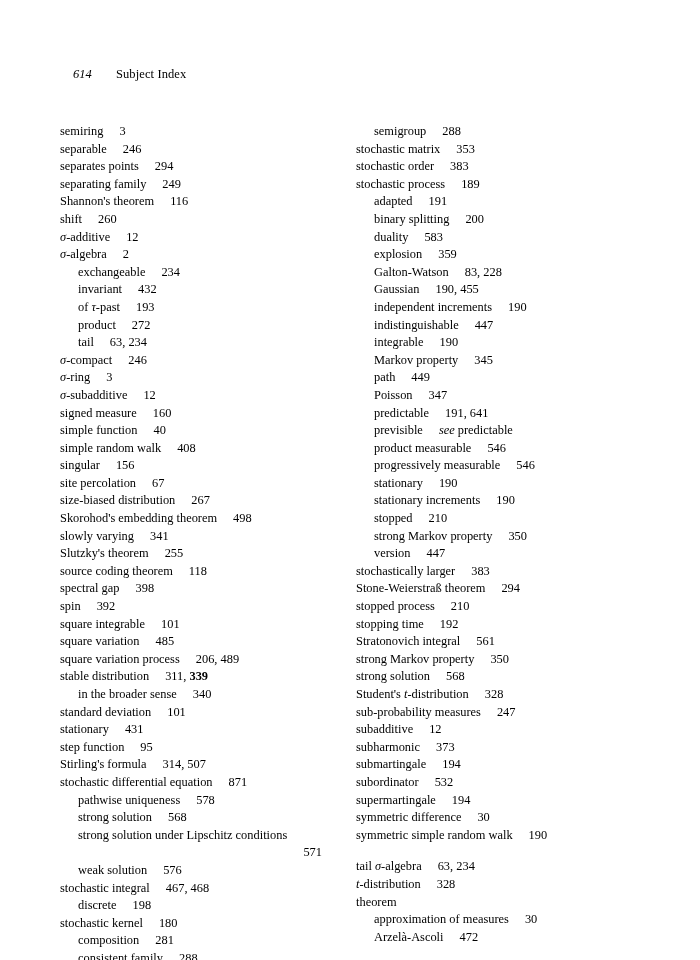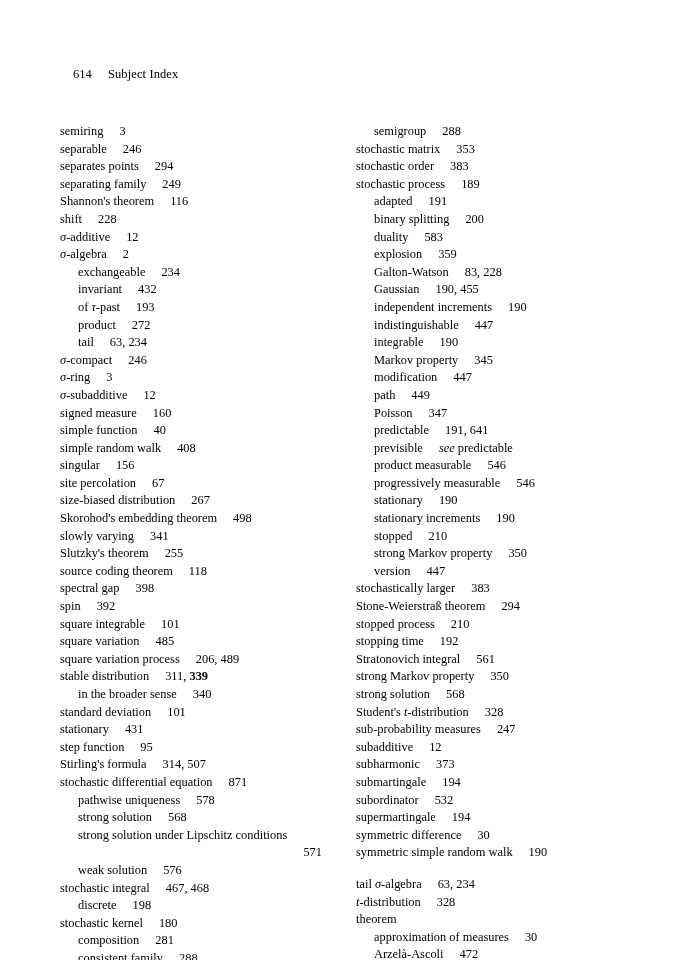--- a/index.html
+++ b/index.html
@@ -23,21 +23,22 @@
     box-sizing: border-box;
     padding: 52px 60px 40px 60px;
   }
   .page-header {
     font-size: 12.5px;
     margin-bottom: 26px;
     white-space: pre;
     letter-spacing: 0.1px;
   }
   .page-header .folio {
-    margin-right: 16px;
+    margin-right: 24px;
+    font-style: italic;
   }
   .columns {
     display: flex;
     flex-direction: row;
     gap: 34px;
   }
   .col {
     width: 262px;
     font-size: 12.4px;
     line-height: 17.6px;
@@ -65,21 +66,21 @@
     <span class="folio">614</span><span>Subject Index</span>
   </div>
 
   <div class="columns">
     <div class="col" id="col-left">
         <div class="entry lvl1">semiring<span class="sp-wide"></span><span class="num">3</span></div>
         <div class="entry lvl1">separable<span class="sp-wide"></span><span class="num">246</span></div>
         <div class="entry lvl1">separates points<span class="sp-wide"></span><span class="num">294</span></div>
         <div class="entry lvl1">separating family<span class="sp-wide"></span><span class="num">249</span></div>
         <div class="entry lvl1">Shannon's theorem<span class="sp-wide"></span><span class="num">116</span></div>
-        <div class="entry lvl1">shift<span class="sp-wide"></span><span class="num">228</span></div>
+        <div class="entry lvl1">shift<span class="sp-wide"></span><span class="num">260</span></div>
         <div class="entry lvl1"><span class="it">σ</span>-additive<span class="sp-wide"></span><span class="num">12</span></div>
         <div class="entry lvl1"><span class="it">σ</span>-algebra<span class="sp-wide"></span><span class="num">2</span></div>
         <div class="entry lvl2">exchangeable<span class="sp-wide"></span><span class="num">234</span></div>
         <div class="entry lvl2">invariant<span class="sp-wide"></span><span class="num">432</span></div>
         <div class="entry lvl2">of <span class="it">τ</span>-past<span class="sp-wide"></span><span class="num">193</span></div>
         <div class="entry lvl2">product<span class="sp-wide"></span><span class="num">272</span></div>
         <div class="entry lvl2">tail<span class="sp-wide"></span><span class="num">63, 234</span></div>
         <div class="entry lvl1"><span class="it">σ</span>-compact<span class="sp-wide"></span><span class="num">246</span></div>
         <div class="entry lvl1"><span class="it">σ</span>-ring<span class="sp-wide"></span><span class="num">3</span></div>
         <div class="entry lvl1"><span class="it">σ</span>-subadditive<span class="sp-wide"></span><span class="num">12</span></div>
@@ -124,21 +125,20 @@
         <div class="entry lvl2">adapted<span class="sp-wide"></span><span class="num">191</span></div>
         <div class="entry lvl2">binary splitting<span class="sp-wide"></span><span class="num">200</span></div>
         <div class="entry lvl2">duality<span class="sp-wide"></span><span class="num">583</span></div>
         <div class="entry lvl2">explosion<span class="sp-wide"></span><span class="num">359</span></div>
         <div class="entry lvl2">Galton-Watson<span class="sp-wide"></span><span class="num">83, 228</span></div>
         <div class="entry lvl2">Gaussian<span class="sp-wide"></span><span class="num">190, 455</span></div>
         <div class="entry lvl2">independent increments<span class="sp-wide"></span><span class="num">190</span></div>
         <div class="entry lvl2">indistinguishable<span class="sp-wide"></span><span class="num">447</span></div>
         <div class="entry lvl2">integrable<span class="sp-wide"></span><span class="num">190</span></div>
         <div class="entry lvl2">Markov property<span class="sp-wide"></span><span class="num">345</span></div>
-        <div class="entry lvl2">modification<span class="sp-wide"></span><span class="num">447</span></div>
         <div class="entry lvl2">path<span class="sp-wide"></span><span class="num">449</span></div>
         <div class="entry lvl2">Poisson<span class="sp-wide"></span><span class="num">347</span></div>
         <div class="entry lvl2">predictable<span class="sp-wide"></span><span class="num">191, 641</span></div>
         <div class="entry lvl2">previsible<span class="sp-wide"></span><span class="it">see</span> predictable</div>
         <div class="entry lvl2">product measurable<span class="sp-wide"></span><span class="num">546</span></div>
         <div class="entry lvl2">progressively measurable<span class="sp-wide"></span><span class="num">546</span></div>
         <div class="entry lvl2">stationary<span class="sp-wide"></span><span class="num">190</span></div>
         <div class="entry lvl2">stationary increments<span class="sp-wide"></span><span class="num">190</span></div>
         <div class="entry lvl2">stopped<span class="sp-wide"></span><span class="num">210</span></div>
         <div class="entry lvl2">strong Markov property<span class="sp-wide"></span><span class="num">350</span></div>

